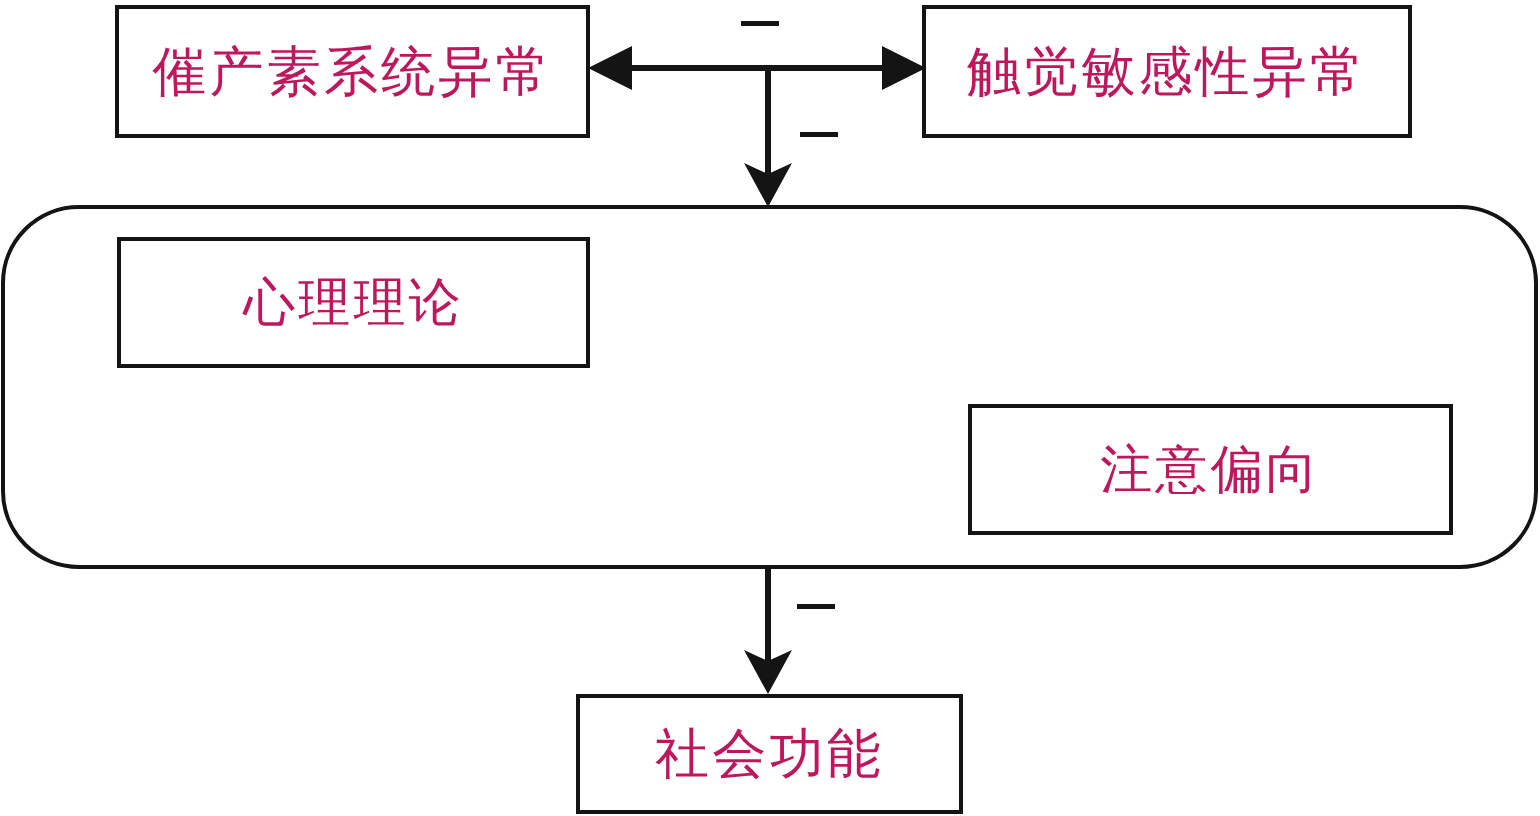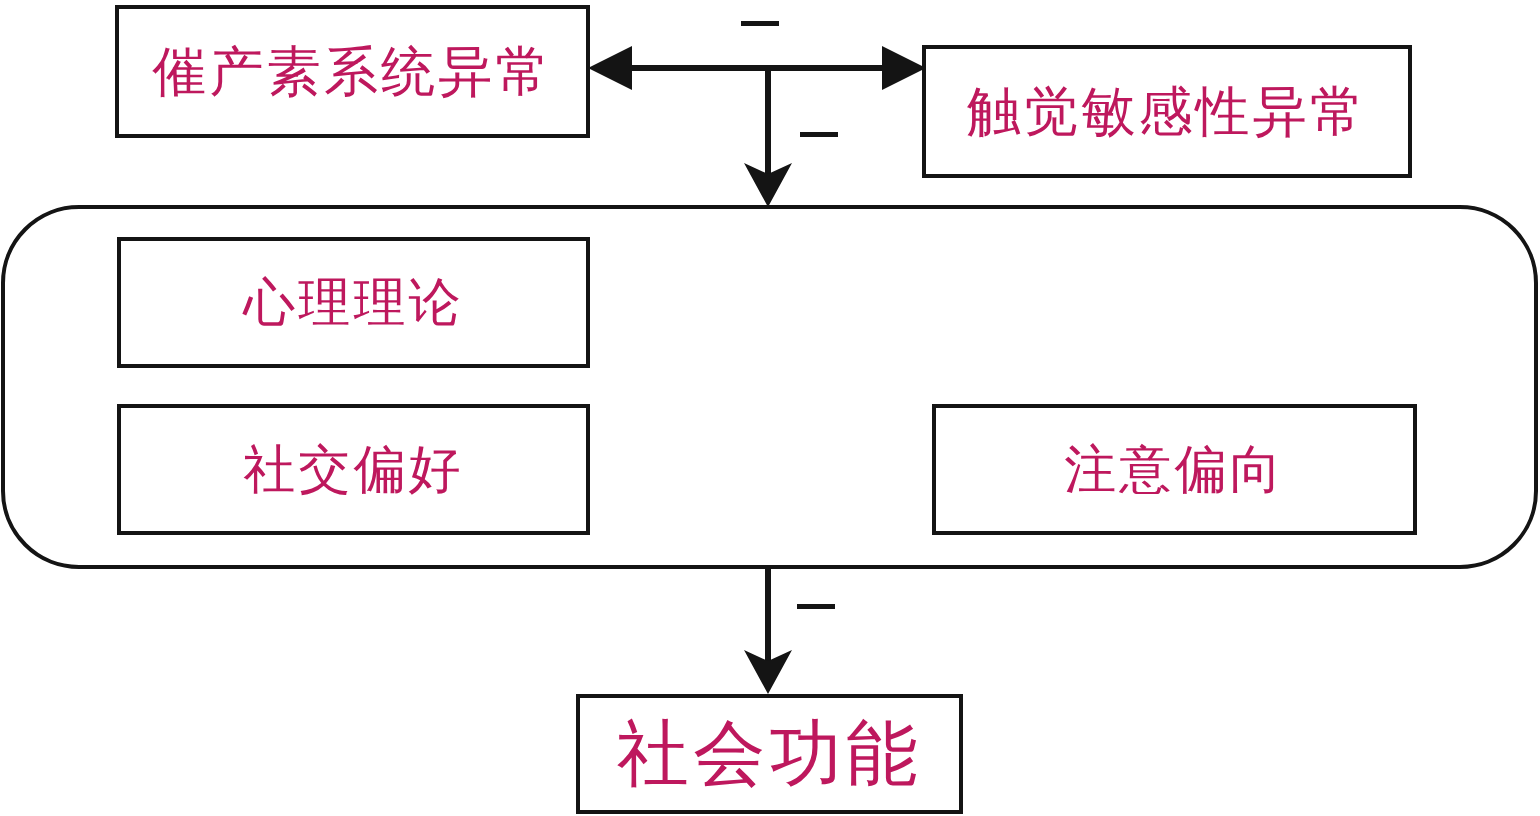--- a/index.html
+++ b/index.html
@@ -23,44 +23,44 @@
     display: flex;
     align-items: center;
     justify-content: center;
     color: #be185d;
     line-height: 1;
     letter-spacing: 0.06em;
     white-space: nowrap;
   }
   .node-top      { font-size: 54px; }
   .node-inner    { font-size: 52px; justify-content: center; }
-  .node-bottom   { font-size: 72px; }
+  .node-bottom   { font-size: 54px; }
 
   
   #box-oxytocin { left: 115px; top: 5px;  width: 475px; height: 133px; }
-  #box-tactile  { left: 922px; top: 5px;  width: 490px; height: 133px; margin-top: 40px; }
+  #box-tactile  { left: 922px; top: 5px;  width: 490px; height: 133px; }
 
   
   #container-social-cognition {
     position: absolute;
     left: 1px;
     top: 205px;
     width: 1537px;
     height: 364px;
     box-sizing: border-box;
     border: 4px solid #141414;
     border-radius: 78px;
     background: #ffffff;
   }
 
   
   #box-theory-of-mind       { left: 117px; top: 237px; width: 473px; height: 131px; }
   #box-social-preference    { left: 117px; top: 404px; width: 473px; height: 131px; }
   #box-social-motivation    { left: 932px; top: 237px; width: 485px; height: 131px; }
-  #box-attention-bias       { left: 932px; top: 404px; width: 485px; height: 131px; }
+  #box-attention-bias       { left: 968px; top: 404px; width: 485px; height: 131px; }
 
   
   #box-social-function { left: 576px; top: 694px; width: 387px; height: 120px; }
 
   
   #connectors {
     position: absolute;
     left: 0; top: 0;
     width: 1540px;
     height: 816px;
@@ -112,23 +112,20 @@
   <div class="node node-top" id="box-tactile">
     <span>触觉敏感性异常</span>
   </div>
 
   <div id="container-social-cognition"></div>
 
   <div class="node node-inner" id="box-theory-of-mind">
     <span>心理理论</span>
   </div>
 
-  <div class="node node-inner" id="box-social-preference">
-    <span>社交偏好</span>
-  </div>
 
 
   <div class="node node-inner" id="box-attention-bias">
     <span>注意偏向</span>
   </div>
 
   <div class="node node-bottom" id="box-social-function">
     <span>社会功能</span>
   </div>
 

